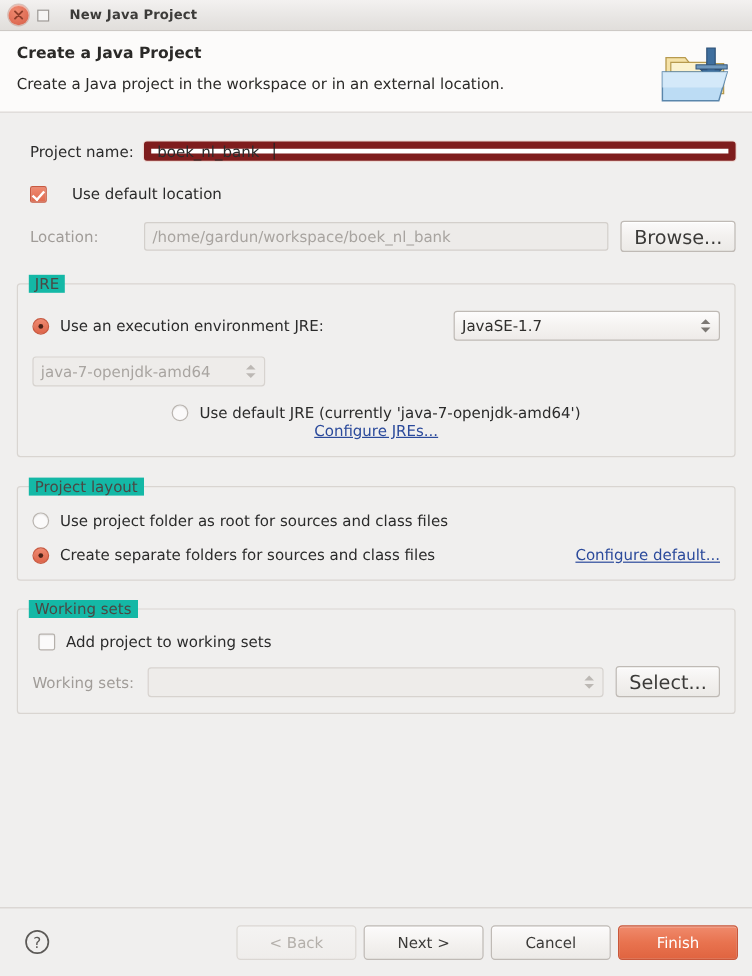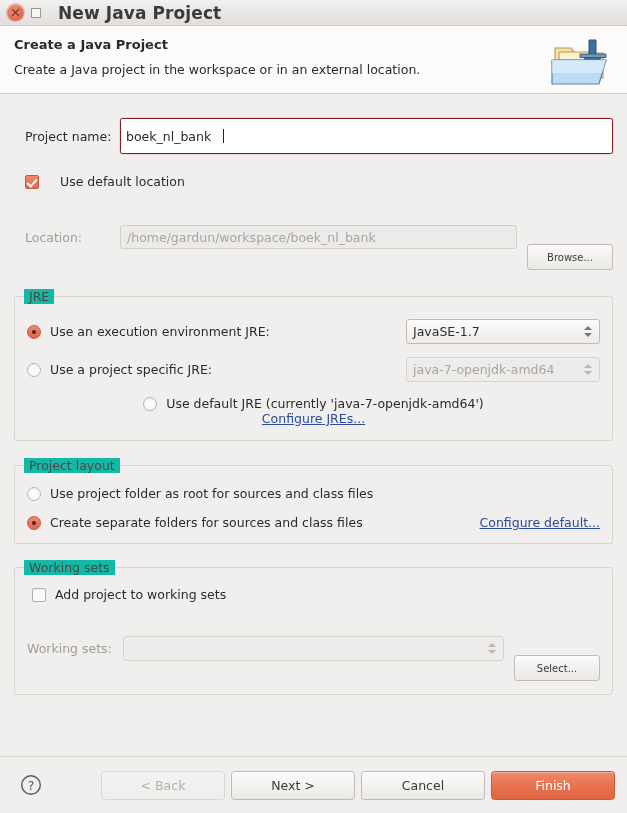--- a/index.html
+++ b/index.html
@@ -59,21 +59,21 @@
     align-items: center;
     justify-content: center;
   }
   .maxglyph {
     width: 8px; height: 8px;
     border: 1px solid #9b9793;
     background: #f6f5f4;
   }
   #title-text {
     font-weight: bold;
-    font-size: 17px;
+    font-size: 11px;
     color: #3c3b39;
     margin-left: 10px;
     letter-spacing: .1px;
   }
 
   
   #header {
     background: #fcfbfa;
     border-bottom: 1px solid #d6d2ce;
     padding: 11px 14px 12px 14px;
@@ -119,23 +119,23 @@
     margin-top: 24px;
   }
   #projname-label {
     width: 106px;
     font-size: 12.5px;
     padding-left: 11px;
     box-sizing: border-box;
   }
   #projname-input {
     flex: 1 1 auto;
-    height: 36px;
+    height: 16px;
     background: #ffffff;
-    border: 1px solid #7f1d1d;
+    border: 6px solid #7f1d1d;
     border-radius: 2.5px;
     box-shadow: 0 0 0 1px rgba(226,121,95,.18);
     display: flex;
     align-items: center;
     padding: 0 5px;
     box-sizing: border-box;
     font-size: 12.5px;
     position: relative;
     gap: 12px;
   }
@@ -213,25 +213,24 @@
   .btn {
     height: 26px;
     min-width: 86px;
     border: 1px solid #bfbab5;
     border-radius: 3px;
     background: linear-gradient(to bottom, #fbfafa 0%, #f3f1ef 48%, #eceae7 100%);
     box-shadow: inset 0 1px 0 rgba(255,255,255,.9);
     display: flex;
     align-items: center;
     justify-content: center;
-    font-size: 10px;
+    font-size: 16px;
     color: #3b3a38;
     box-sizing: border-box;
     padding: 0 10px;
-    margin-top: 40px;
   }
 
   
   .group {
     border: 1px solid #d9d5d1;
     border-radius: 3px;
     position: relative;
     margin-top: 22px;
     padding: 16px 12px 12px 12px;
     box-sizing: border-box;
@@ -356,21 +355,21 @@
   }
   #footer-buttons {
     position: absolute;
     right: 12px;
     display: flex;
     gap: 6px;
     align-items: center;
   }
   .fbtn {
     height: 29px;
-    width: 124px;
+    width: 100px;
     border-radius: 3.5px;
     border: 1px solid #bfbab5;
     background: linear-gradient(to bottom, #fcfbfb 0%, #f4f2f0 50%, #eceae7 100%);
     box-shadow: inset 0 1px 0 rgba(255,255,255,.95);
     display: flex;
     align-items: center;
     justify-content: center;
     font-size: 12.5px;
     color: #3b3a38;
     box-sizing: border-box;
@@ -447,34 +446,30 @@
     </div>
 
     <div class="group" style="margin-top:26px;padding:18px 12px 14px 12px;">
       <div class="grp-title">JRE</div>
 
       <div class="row" style="margin-top:4px;">
         <div class="radio-row" style="flex:1 1 auto;">
           <div class="rb rb-on"></div>
           <div class="radio-label">Use an execution environment JRE:</div>
         </div>
-        <div class="combo" style="width:194px;">
+        <div class="combo" style="width:222px;">
           <span>JavaSE-1.7</span>
           <span class="spin">
             <span class="arr-up"></span>
               <span class="arr-dn"></span>
           </span>
         </div>
       </div>
 
       <div class="row" style="margin-top:13px;">
-        <div class="radio-row" style="flex:1 1 auto;">
-          <div class="rb rb-off"></div>
-          <div class="radio-label">Use a project specific JRE:</div>
-        </div>
         <div class="combo combo-disabled" style="width:194px;">
           <span>java-7-openjdk-amd64</span>
           <span class="spin">
             <span class="arr-up"></span>
               <span class="arr-dn"></span>
           </span>
         </div>
       </div>
 
       <div class="row" style="margin-top:14px;flex-direction:column;">

